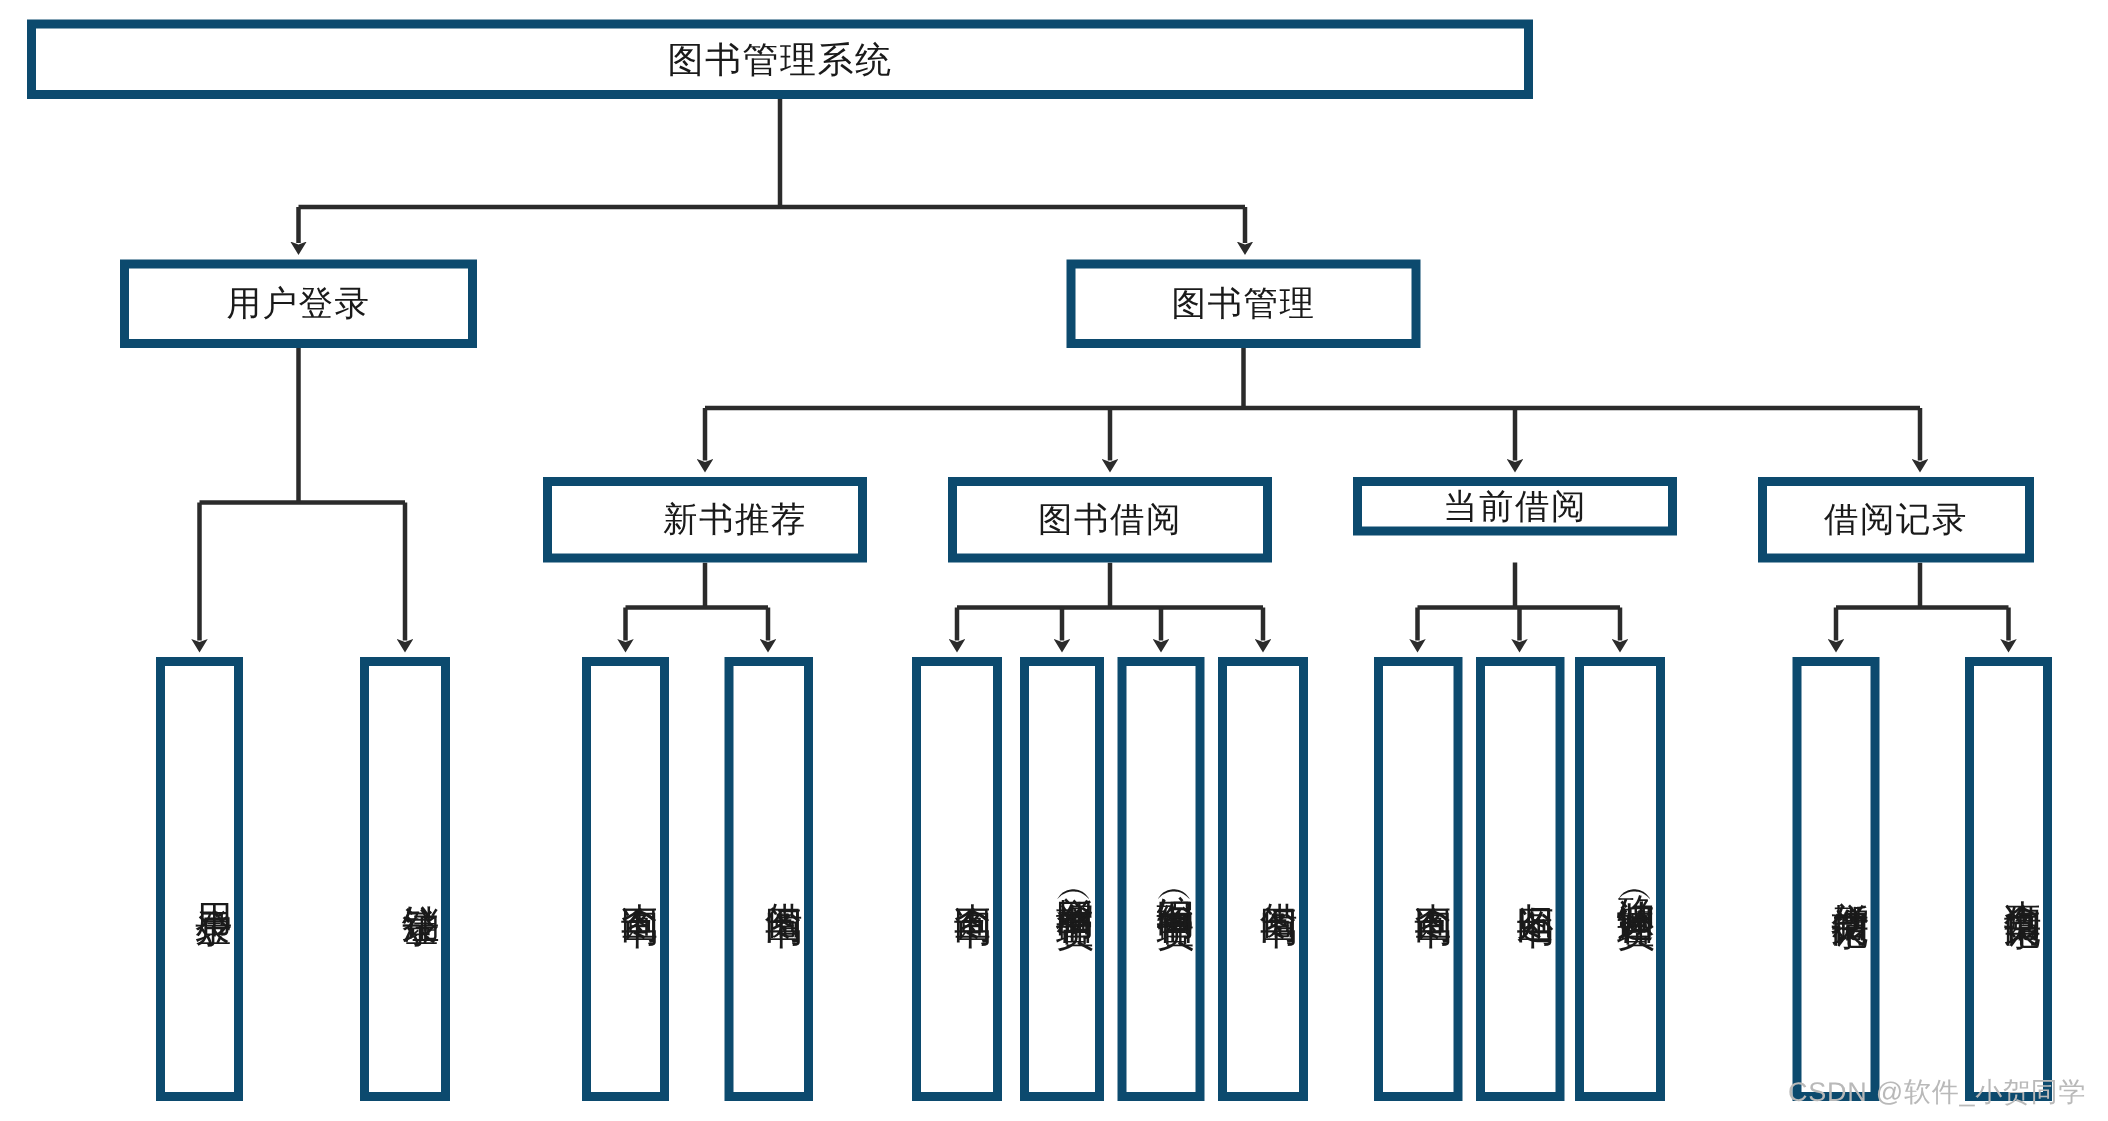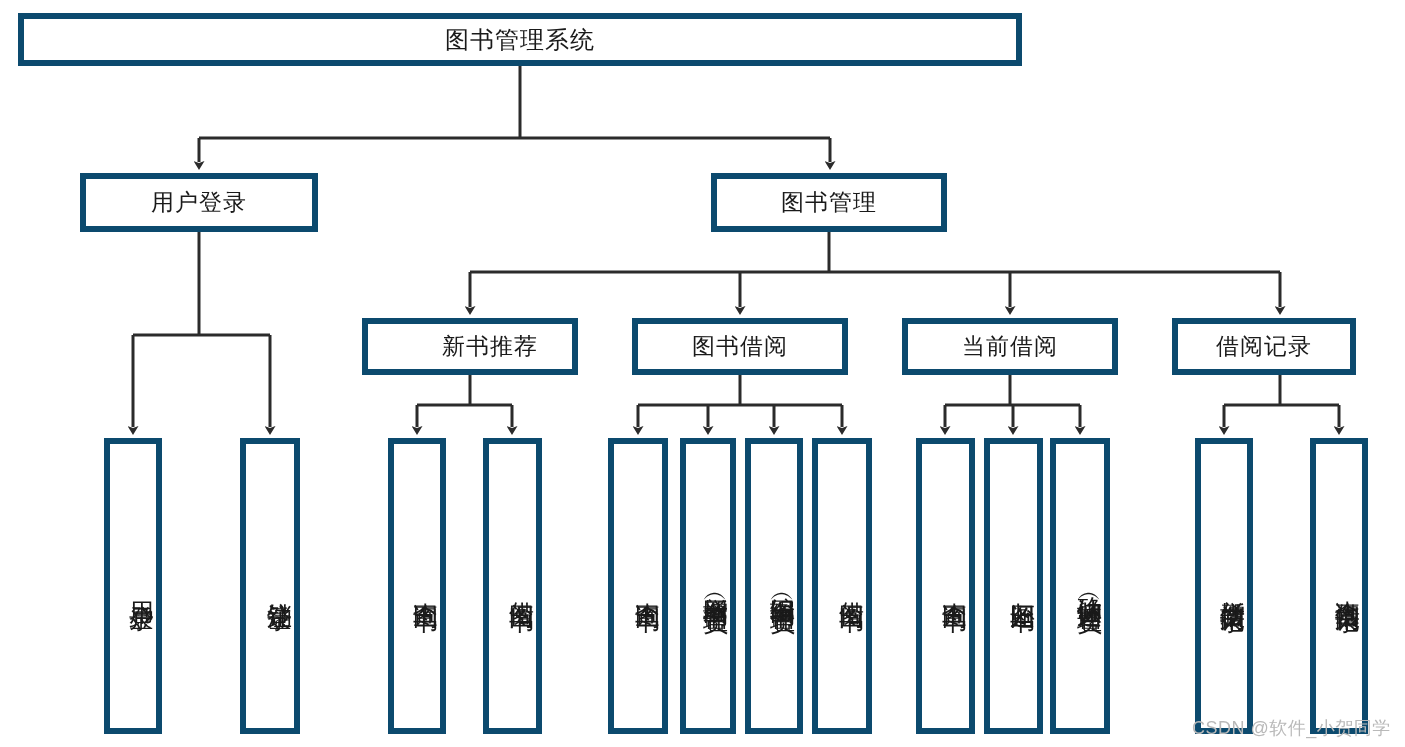--- a/index.html
+++ b/index.html
@@ -132,21 +132,21 @@
   <div class="node horiz" style="left:711px; top:173px; width:236px; height:59px;font-family:Liberation Mono, monospace;">
     <span>图书管理</span>
   </div>
 
   <div class="node horiz" style="left:362px; top:318px; width:216px; height:57px;padding-left:40px;">
     <span>新书推荐</span>
   </div>
   <div class="node horiz" style="left:632px; top:318px; width:216px; height:57px;">
     <span>图书借阅</span>
   </div>
-  <div class="node horiz" style="left:902px; top:318px; width:216px; height:57px;">
+  <div class="node horiz" style="left:902px; top:318px; width:216px; height:39px;">
     <span>当前借阅</span>
   </div>
   <div class="node horiz" style="left:1172px; top:318px; width:184px; height:57px;">
     <span>借阅记录</span>
   </div>
 
   <div class="node vert" style="left:104px; top:438px; width:58px; height:296px;">
     <span class="vtext">用户登录</span>
   </div>
   <div class="node vert" style="left:240px; top:438px; width:60px; height:296px;">

